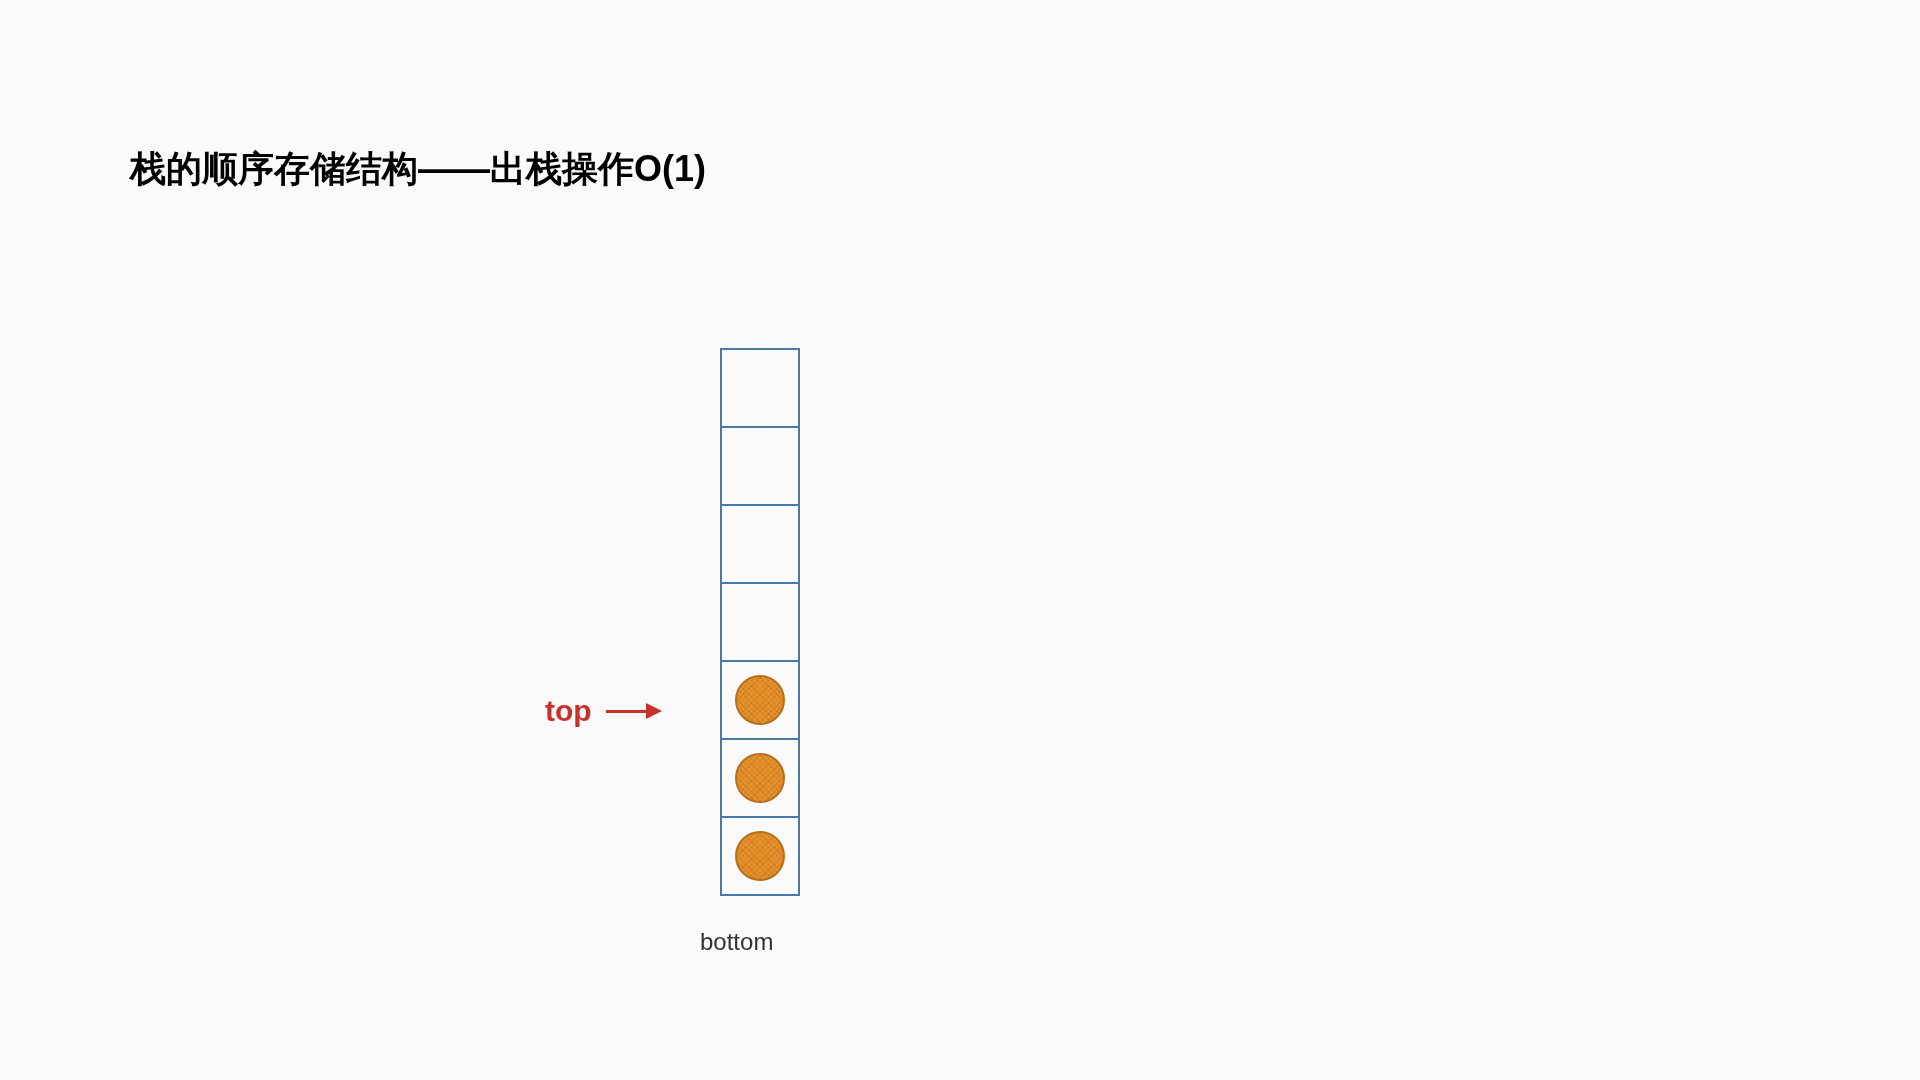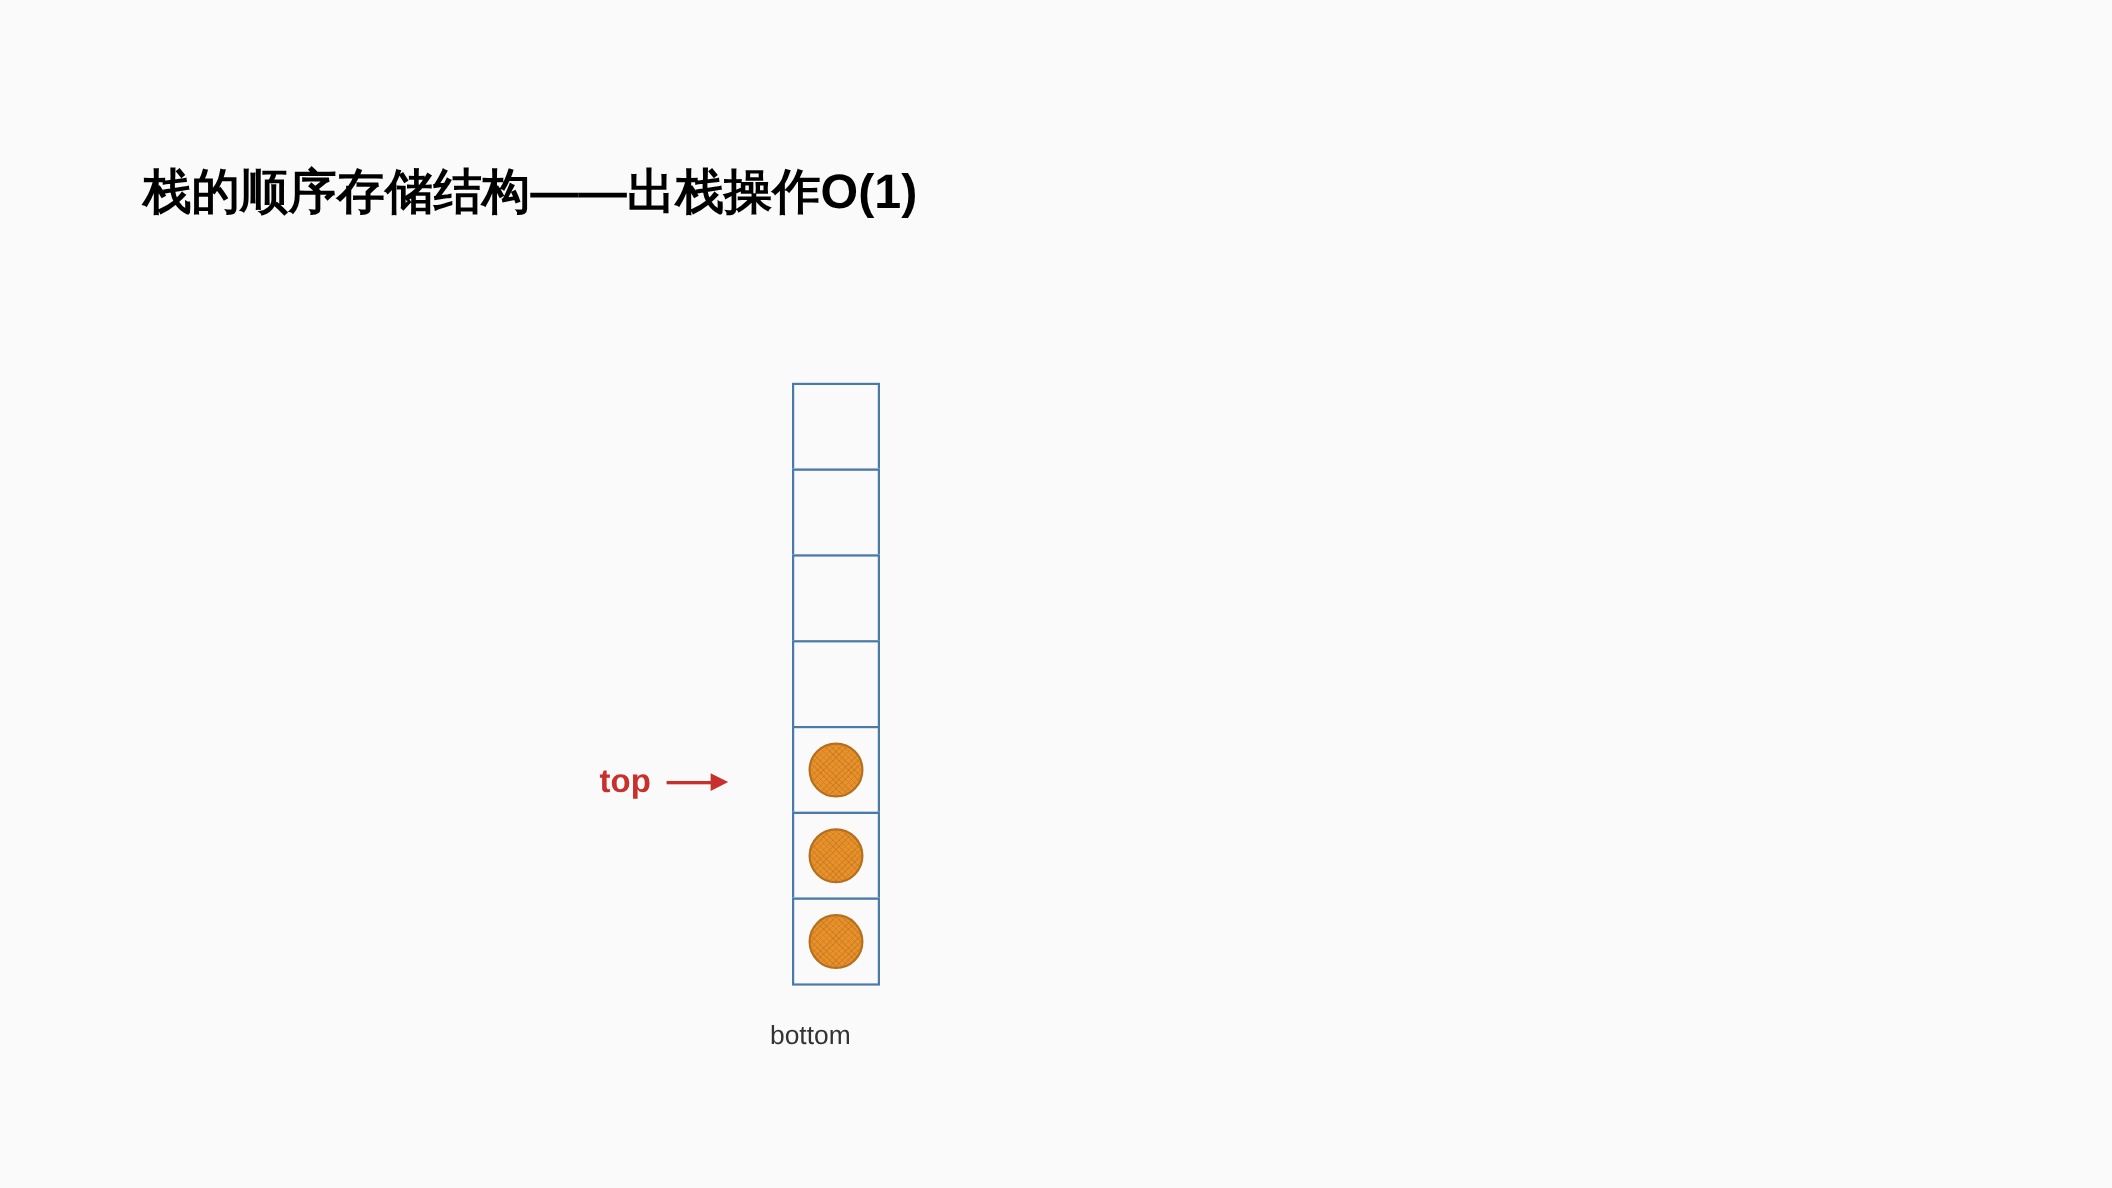--- a/index.html
+++ b/index.html
@@ -12,21 +12,21 @@
       height: 1080px;
       background: #fafafa;
       font-family: "Microsoft YaHei", "PingFang SC", sans-serif;
       position: relative;
       overflow: hidden;
     }
     .title {
       position: absolute;
       top: 145px;
       left: 130px;
-      font-size: 44px;
+      font-size: 36px;
       font-weight: bold;
       color: #000;
     }
     .stack-container {
       position: absolute;
       top: 348px;
       left: 720px;
       width: 80px;
     }
     .stack-cell {

